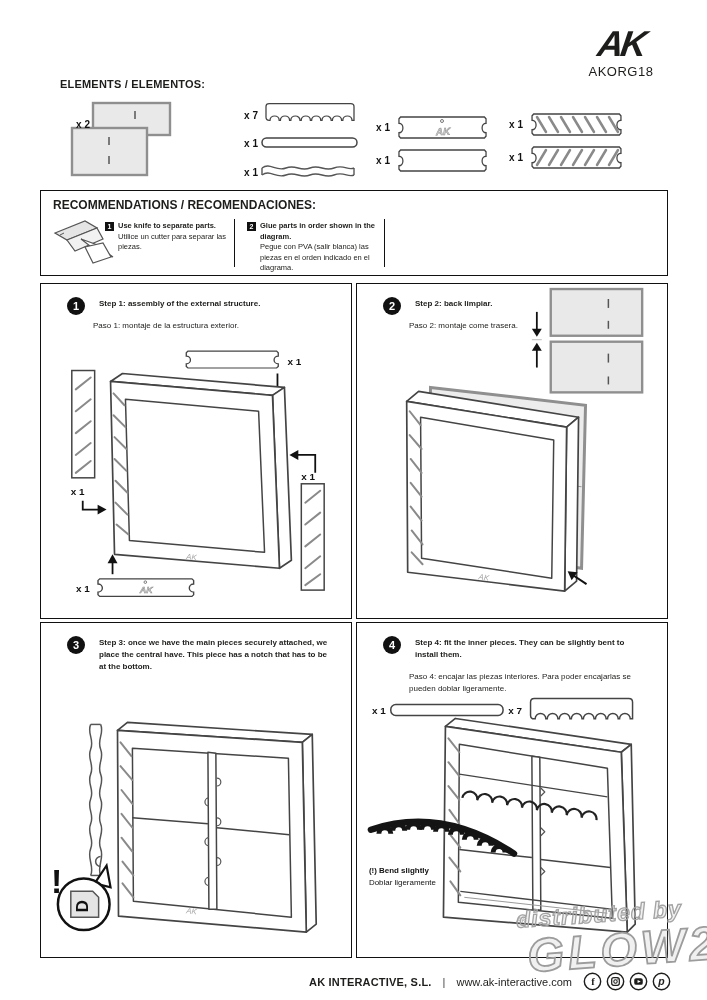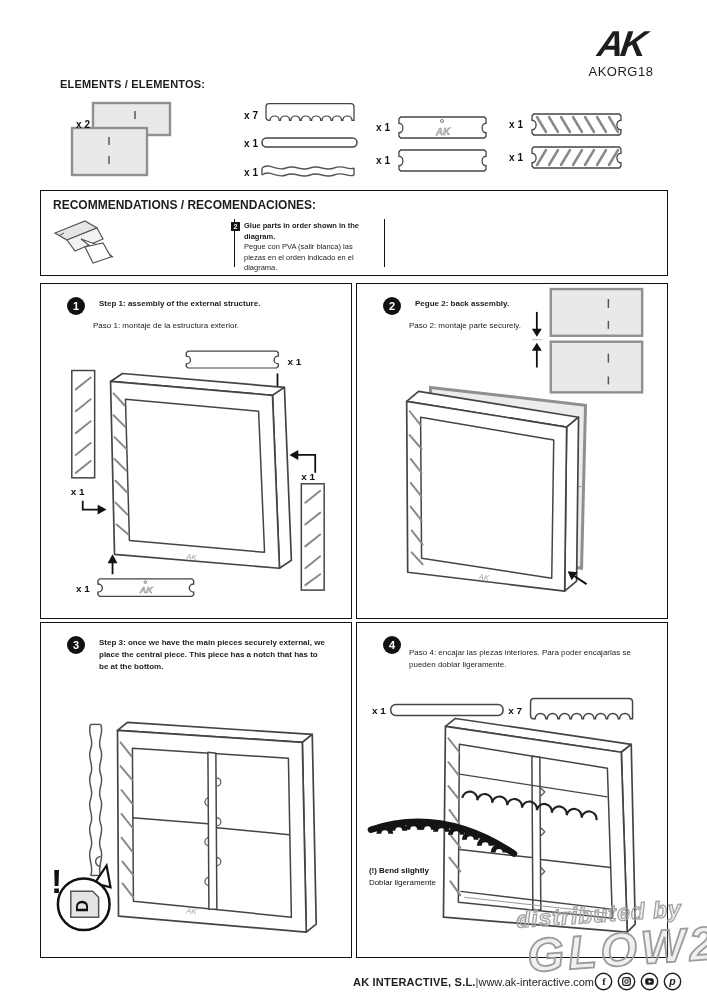--- a/index.html
+++ b/index.html
@@ -33,22 +33,22 @@
   .stephead{position:absolute;left:26px;top:13px;display:flex;gap:8px;width:262px;}
   .stepnum{flex:0 0 18px;width:18px;height:18px;border-radius:50%;background:#111;color:#fff;
            font-weight:bold;font-size:11px;display:flex;align-items:center;justify-content:center;}
   .steptext{font-size:8px;line-height:1.5;padding-top:1px;}
   .steptext .en{font-weight:bold;padding-left:6px;}
   .steptext .es{margin-top:10px;}
   
   .qty{font:bold 10px "Liberation Sans",sans-serif;fill:#111;}
   .engr{font:italic 8px "Liberation Sans",sans-serif;fill:#a9a9a9;}
   
-  .footer{position:absolute;left:0;right:25px;top:972px;display:flex;justify-content:flex-end;
-          align-items:center;gap:0;font-size:11px;}
+  .footer{position:absolute;left:0;right:36px;top:972px;display:flex;justify-content:flex-end;
+          align-items:center;gap:11px;font-size:11px;}
   .f-co{font-weight:800;letter-spacing:.2px;}
   .f-sep{color:#444;font-weight:300;}
   .social{display:flex;gap:4px;align-items:center;}
   
   .wm{position:absolute;font-style:italic;font-weight:800;color:rgba(163,163,163,.16);
       -webkit-text-stroke:1.3px #a3a3a3;transform:rotate(-4deg);z-index:9;pointer-events:none;white-space:nowrap;}
   .wm1{left:516px;top:901px;font-size:23px;letter-spacing:1px;}
   .wm2{left:527px;top:920px;font-size:47px;letter-spacing:4px;-webkit-text-stroke:1.8px #9c9c9c;}
 </style>
 </head>
@@ -137,22 +137,27 @@
 
   <div class="recbox">
     <div class="rectitle">RECOMMENDATIONS / RECOMENDACIONES:</div>
     <svg class="knife" width="66" height="50" viewBox="0 0 66 50">
       <polygon points="4,16 34,4 46,11 16,23" fill="#e5e5e5" stroke="#555" stroke-width="1.2"></polygon>
       <polygon points="16,23 46,11 52,22 24,34" fill="#f2f2f2" stroke="#555" stroke-width="1.2"></polygon>
       <polygon points="30,22 44,27 62,40 48,36" fill="#fff" stroke="#555" stroke-width="1.2"></polygon>
       <polygon points="34,30 52,26 60,40 42,46" fill="#fff" stroke="#555" stroke-width="1.2"></polygon>
       <line x1="9" y1="18" x2="13" y2="16" stroke="#555" stroke-width="1"></line>
     </svg>
+    <div class="recitem" style="left:64px;width:130px;">
+      <span class="recnum">1</span>
+      <span class="recen">Use knife to separate parts.</span>
+      <span class="reces">Utilice un cutter para separar las piezas.</span>
+    </div>
     <div class="recdiv" style="left:193px;"></div>
-    <div class="recitem" style="left:190px;width:132px;">
+    <div class="recitem" style="left:206px;width:132px;">
       <span class="recnum">2</span>
       <span class="recen">Glue parts in order shown in the diagram.</span>
       <span class="reces">Pegue con PVA (salir blanca) las piezas en el orden indicado en el diagrama.</span>
     </div>
     <div class="recdiv" style="left:343px;"></div>
   </div>
 
   <section class="box" id="step1">
     <svg class="diag" viewBox="0 0 312 336">
       <g>
@@ -260,22 +265,22 @@
         <text class="engr" x="122" y="297" transform="rotate(8 122 297)">AK</text>
       </g>
       <g>
         <line x1="231" y1="302" x2="216" y2="292" stroke="#111" stroke-width="2"></line>
         <polygon points="212,289 222,290 216,298" fill="#111"></polygon>
       </g>
     </svg>
     <div class="stephead">
       <div class="stepnum">2</div>
       <div class="steptext" style="width:150px;">
-        <div class="en">Pegue 2: back assembly.</div>
-        <div class="es">Paso 2: montaje parte securely.</div>
+        <div class="en">Step 2: back limpiar.</div>
+        <div class="es">Paso 2: montaje come trasera.</div>
       </div>
     </div>
   </section>
 
   <section class="box" id="step3">
     <svg class="diag" viewBox="0 0 312 336">
       <g stroke="#555" stroke-width="1.5" fill="none">
         <path d="M50,102 c-4,9 4,15 0,25 s4,15 0,25 s4,15 0,25 s4,15 0,25 s4,15 0,25 s4,18 0,27"></path>
         <path d="M60,102 c4,9 -4,15 0,25 s-4,15 0,25 s-4,15 0,25 s-4,15 0,25 s-4,15 0,25 s-4,18 0,27"></path>
         <line x1="50" y1="102" x2="60" y2="102"></line>
@@ -306,21 +311,21 @@
         <text x="10" y="272" font-size="34" font-weight="900" fill="#111">!</text>
         <polygon points="54,262 66,244 70,266" fill="#fff" stroke="#111" stroke-width="2.2"></polygon>
         <circle cx="43" cy="283" r="26" fill="#fff" stroke="#111" stroke-width="2.5"></circle>
         <path d="M30,270 h22 l6,6 v20 h-28 z" fill="#e4e4e4" stroke="#555" stroke-width="1.5"></path>
         <text x="42" y="290" font-size="17" font-weight="900" fill="#111" text-anchor="middle" transform="rotate(-90 42 285)">D</text>
       </g>
     </svg>
     <div class="stephead">
       <div class="stepnum">3</div>
       <div class="steptext" style="width:245px;">
-        <div class="en">Step 3: once we have the main pieces securely external, we place the central piece. This piece has a notch that has to be at the bottom.</div>
+        <div class="en">Step 3: once we have the main pieces securely attached, we place the central have. This piece has a notch that has to be at the bottom.</div>
       </div>
     </div>
   </section>
 
   <section class="box" id="step4">
     <svg class="diag" viewBox="0 0 312 336">
       <g>
         <text class="qty" x="29" y="92" text-anchor="end">x 1</text>
         <rect x="34" y="82" width="113" height="11" rx="5" fill="#fff" stroke="#444" stroke-width="1.5"></rect>
         <text class="qty" x="166" y="92" text-anchor="end">x 7</text>
@@ -363,20 +368,21 @@
             <path d="M123,224 a6,6 0 0 1 12,0"></path>
           <path d="M137,231 a6,6 0 0 1 12,0"></path>
         </g>
         <text x="12" y="252" font-size="8" font-weight="bold" fill="#111">(!) Bend slightly</text>
         <text x="12" y="264" font-size="8" fill="#111">Doblar ligeramente</text>
       </g>
     </svg>
     <div class="stephead">
       <div class="stepnum">4</div>
       <div class="steptext">
+        <div class="en">Step 4: fit the inner pieces.  They can be slightly bent to install them.</div>
         <div class="es">Paso 4: encajar las piezas interiores. Para poder encajarlas se pueden doblar ligeramente.</div>
       </div>
     </div>
   </section>
 
   <div class="footer">
     <span class="f-co">AK INTERACTIVE, S.L.</span>
     <span class="f-sep">|</span>
     <span class="f-web">www.ak-interactive.com</span>
     <span class="social">

